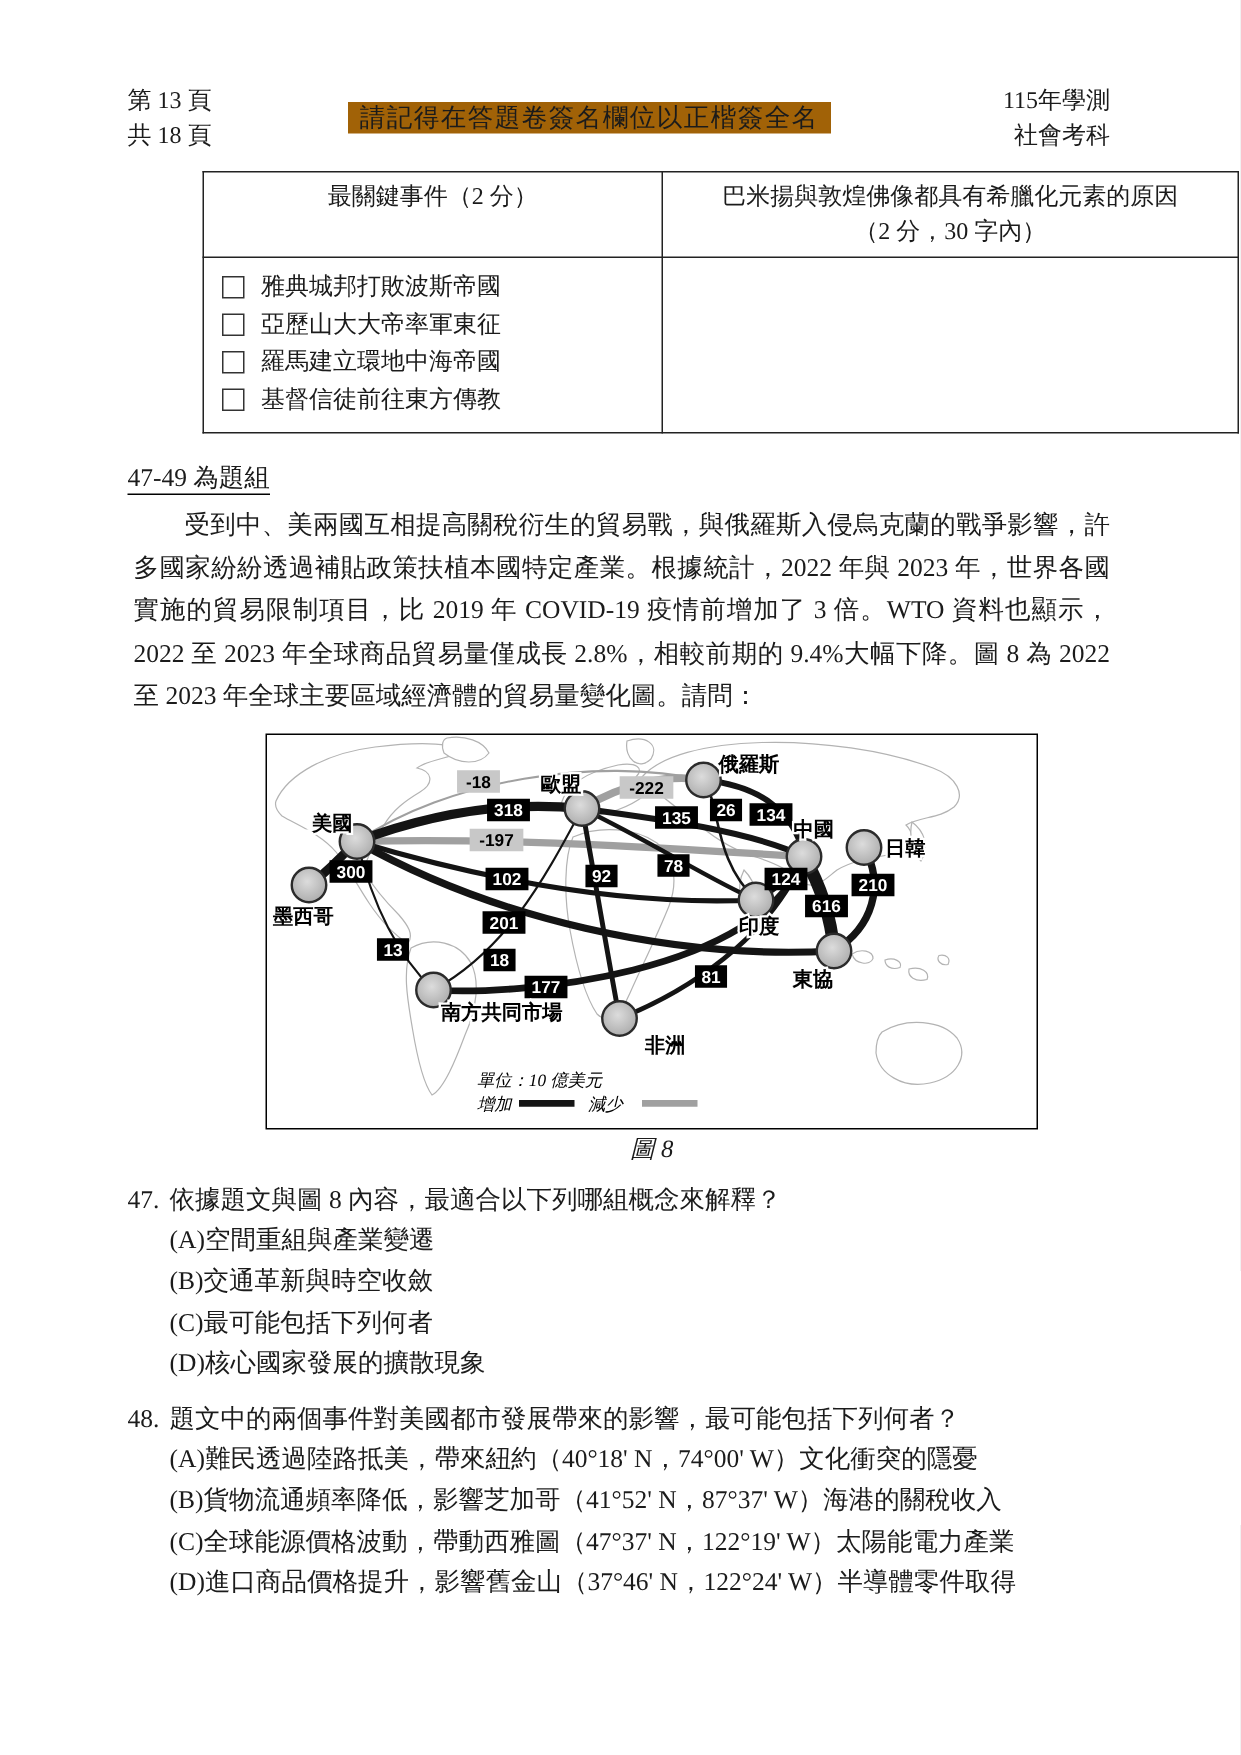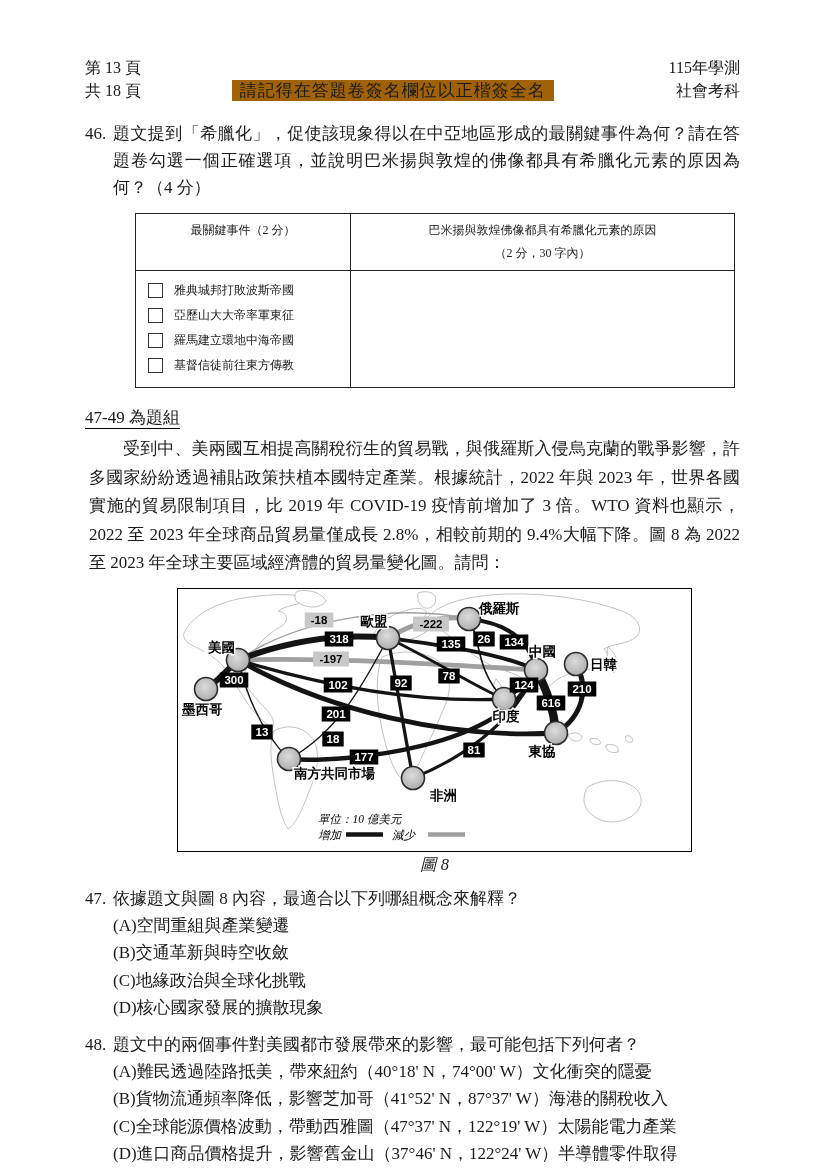--- a/index.html
+++ b/index.html
@@ -2,31 +2,31 @@
 <html><head>
 <meta charset="utf-8">
 <style>
   html,body{margin:0;padding:0;background:#e8e8e8;}
   .page{
     position:relative;width:827px;height:1170px;margin:0 auto;background:#ffffff;
     box-sizing:border-box;padding:56px 87px 0 85px;
     font-family:"Liberation Serif","DejaVu Serif",serif;color:#1b1b1b;
   }
   
-  .hdr{display:flex;justify-content:space-between;align-items:flex-end;font-size:16px;line-height:23px;}
+  .hdr{display:flex;justify-content:space-between;align-items:center;font-size:16px;line-height:23px;}
   .hdr-left div{white-space:nowrap;}
   .hdr-right{text-align:right;margin-left:24px;}
   .notice{background:#a16207;padding:1px 8px;font-size:17px;letter-spacing:1px;margin-top:1px;}
   
   .qblock{display:flex;margin-top:18px;font-size:17px;line-height:27px;}
   .qnum{width:28px;flex:0 0 28px;}
   .qtext{flex:1;text-align:justify;}
   .opts{padding-left:28px;font-size:17px;line-height:27.5px;}
   
-  .tbl{border-collapse:collapse;width:600px;margin:12px 0 0 50px;font-size:12px;}
+  .tbl{border-collapse:collapse;width:691px;margin:12px 0 0 50px;font-size:16px;}
   .tbl td,.tbl th{border:1.4px solid #222;font-weight:normal;vertical-align:top;}
   .tbl .h{ text-align:center;padding:5px 4px;line-height:23px;}
   .tbl .optcell{padding:7px 6px 9px 12px;}
   .optrow{display:flex;align-items:center;height:25px;}
   .cb{display:inline-block;width:13px;height:13px;border:1.2px solid #333;margin-right:11px;flex:0 0 13px;}
   .anscell{width:375px;margin-top:38px;}
   
   .grp-head{margin-top:18px;font-size:17px;}
   .grp-head span{border-bottom:1.2px solid #000;padding-bottom:1px;}
   .passage{margin:6px 0 0 4px;font-size:17px;line-height:28.5px;text-align:justify;text-indent:2em;}
@@ -48,24 +48,20 @@
     </div>
     <div>
       <span class="notice">請記得在答題卷簽名欄位以正楷簽全名</span>
     </div>
     <div class="hdr-right">
       <div>115年學測</div>
       <div>社會考科</div>
     </div>
   </div>
 
-  <div class="qblock">
-    <div class="qnum">46.</div>
-    <div class="qtext">題文提到「希臘化」，促使該現象得以在中亞地區形成的最關鍵事件為何？請在答題卷勾選一個正確選項，並說明巴米揚與敦煌的佛像都具有希臘化元素的原因為何？（4 分）</div>
-  </div>
 
   <table class="tbl">
     <tbody>
         <tr>
       <th class="h">最關鍵事件（2 分）</th>
       <th class="h anscell">
         <div>巴米揚與敦煌佛像都具有希臘化元素的原因</div>
         <div>（2 分，30 字內）</div>
       </th>
     </tr>
@@ -259,21 +255,21 @@
     <div class="figcap">圖 8</div>
   </div>
 
   <div class="qblock" style="margin-top:10px">
     <div class="qnum">47.</div>
     <div class="qtext">依據題文與圖 8 內容，最適合以下列哪組概念來解釋？</div>
   </div>
   <div class="opts">
     <div>(A)空間重組與產業變遷</div>
     <div>(B)交通革新與時空收斂</div>
-    <div>(C)地緣政治與全球化挑戰</div>
+    <div>(C)最可能包括下列何者</div>
     <div>(D)核心國家發展的擴散現象</div>
   </div>
 
   <div class="qblock" style="margin-top:9px">
     <div class="qnum">48.</div>
     <div class="qtext">題文中的兩個事件對美國都市發展帶來的影響，最可能包括下列何者？</div>
   </div>
   <div class="opts">
     <div>(A)難民透過陸路抵美，帶來紐約（40°18' N，74°00' W）文化衝突的隱憂</div>
     <div>(B)貨物流通頻率降低，影響芝加哥（41°52' N，87°37' W）海港的關稅收入</div>

